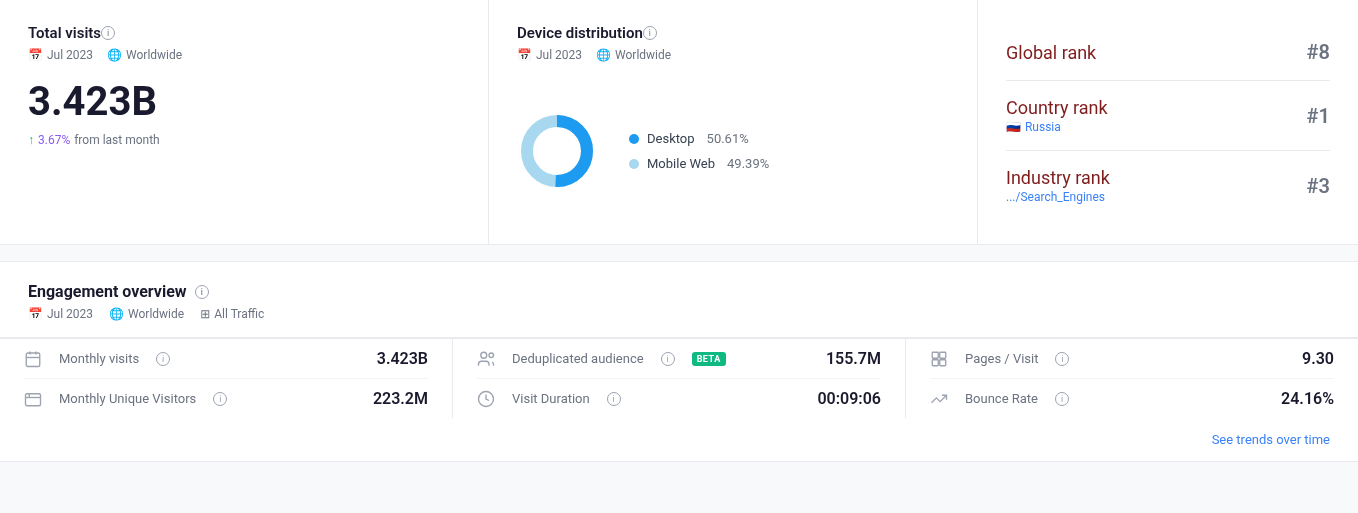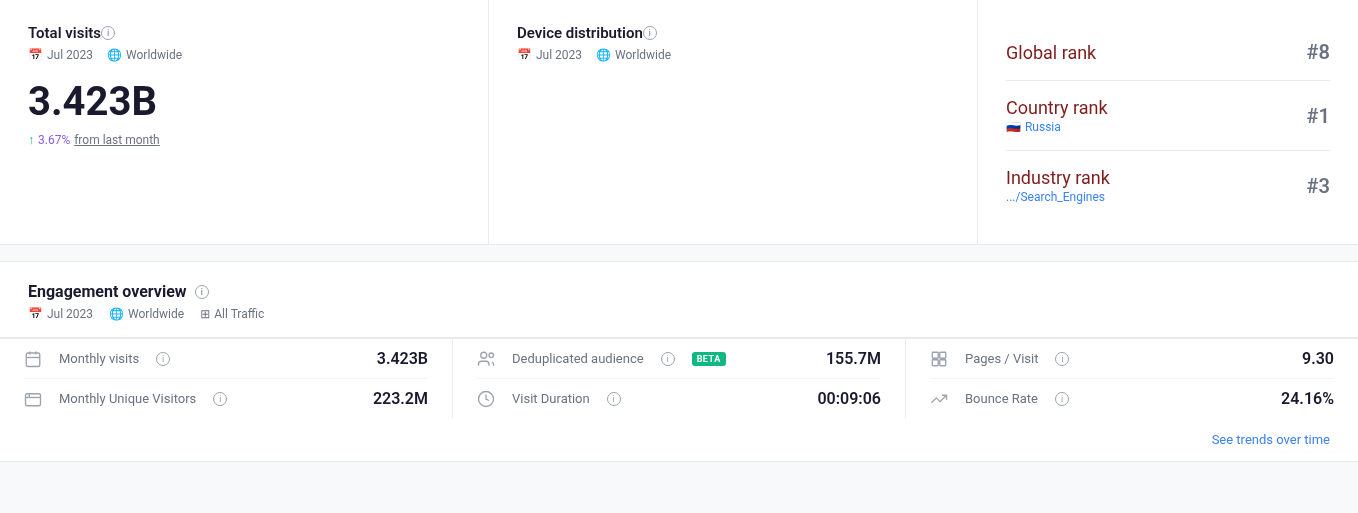--- a/index.html
+++ b/index.html
@@ -60,21 +60,20 @@
     .growth {
       font-size: 12px;
       color: #10b981;
       display: flex;
       align-items: center;
       gap: 4px;
     }
 
     .growth-text {
       color: #6b7280;
-      text-decoration: underline;
     }
 
     
     .device-card {
       display: flex;
       flex-direction: column;
     }
 
     .device-content {
       display: flex;
@@ -320,20 +319,44 @@
       <span class="info-icon">i</span>
     </div>
     <div class="card-meta">
       <div class="meta-item">
         <span class="cal-icon">📅</span>
         <span>Jul 2023</span>
       </div>
       <div class="meta-item">
         <span class="globe-icon">🌐</span>
         <span>Worldwide</span>
+      </div>
+    </div>
+    <div class="device-content">
+
+      <div class="donut-container">
+        <svg width="80" height="80" viewBox="0 0 80 80">
+
+          <circle cx="40" cy="40" r="30" fill="none" stroke="#a8d8f0" stroke-width="12"></circle>
+
+          <circle cx="40" cy="40" r="30" fill="none" stroke="#1d9bf0" stroke-width="12" stroke-dasharray="95.48 188.5" stroke-dashoffset="0"></circle>
+        </svg>
+      </div>
+
+      <div class="device-legend">
+        <div class="legend-item">
+          <div class="legend-dot" style="background:#1d9bf0;"></div>
+          <span class="legend-label">Desktop</span>
+          <span class="legend-value">50.61%</span>
+        </div>
+        <div class="legend-item">
+          <div class="legend-dot" style="background:#a8d8f0;"></div>
+          <span class="legend-label">Mobile Web</span>
+          <span class="legend-value">49.39%</span>
+        </div>
       </div>
     </div>
   </div>
 
   <div class="card rank-card">
 
     <div class="rank-row">
       <div>
         <div class="rank-label">Global rank</div>
       </div>

